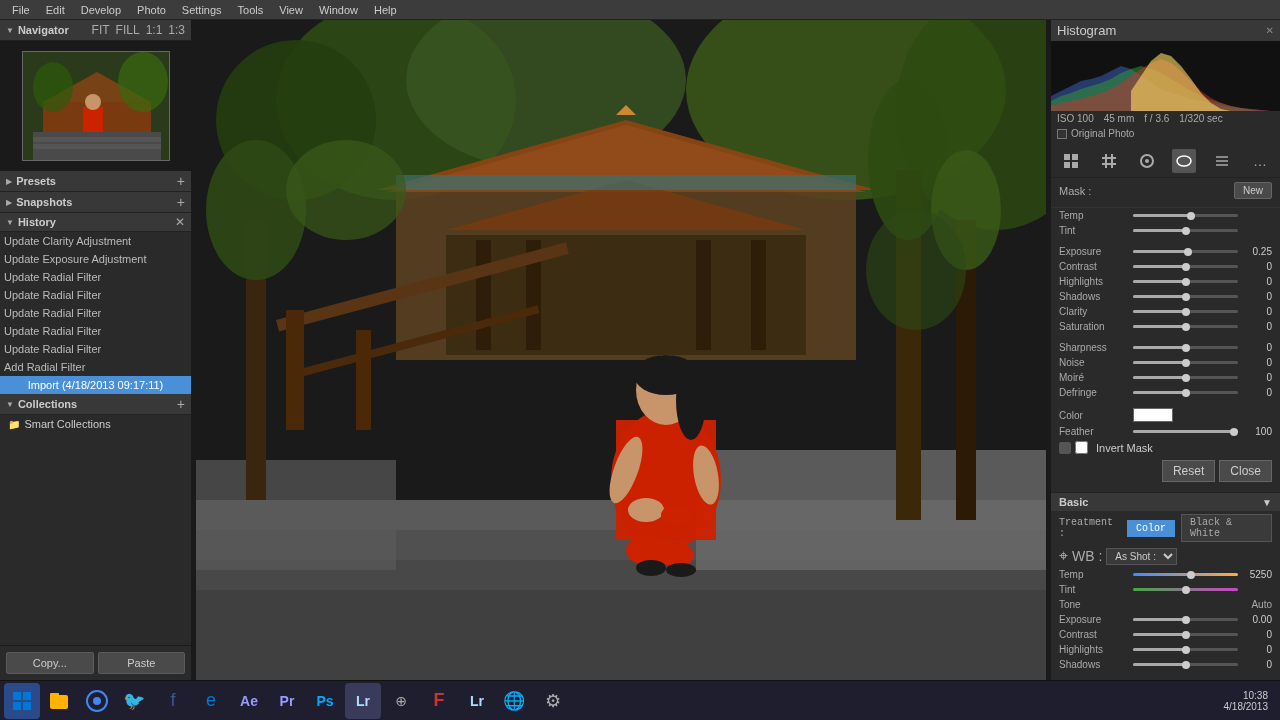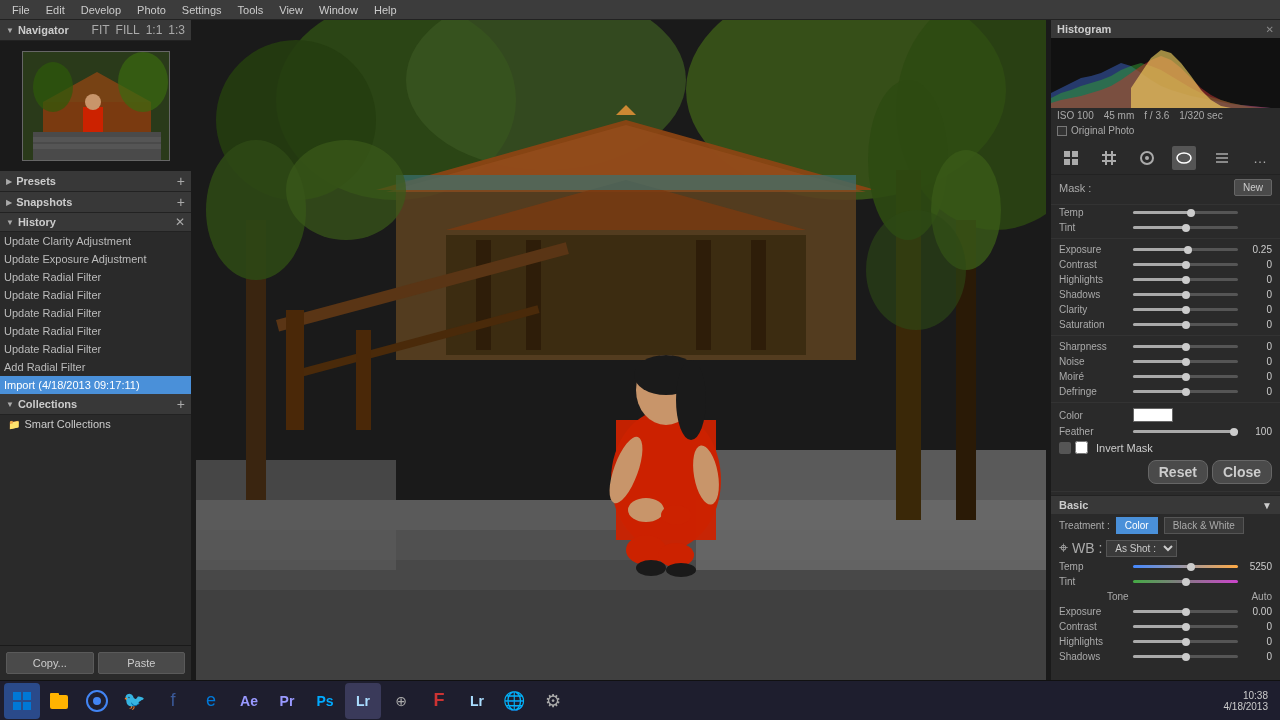--- a/index.html
+++ b/index.html
@@ -31,21 +31,21 @@
     
     .snapshots-section { flex-shrink: 0; }
 
     
     .history-section { flex-shrink: 0; }
     .section-add-btn { font-size: 14px; color: #aaa; cursor: pointer; line-height: 1; }
     .section-close-btn { font-size: 12px; color: #aaa; cursor: pointer; line-height: 1; }
 
     .history-items { background: #2a2a2a; }
     .history-item { padding: 3px 4px; font-size: 11px; color: #bbb; cursor: pointer; }
-    .history-item.selected { background: #4a90d9; color: white; }
+    .history-item.selected { background: #4a90d9; color: white; text-align: center; }
 
     
     .collections-section { flex: 1; }
     .collection-item { display: flex; align-items: center; gap: 4px; padding: 3px 8px; }
     .collection-icon { font-size: 10px; }
 
     
     .panel-bottom { display: flex; gap: 4px; padding: 6px; background: #2a2a2a; border-top: 1px solid #1a1a1a; flex-shrink: 0; }
     .panel-btn { flex: 1; padding: 4px; background: #4a4a4a; border: 1px solid #5a5a5a; color: #ccc; font-size: 11px; cursor: pointer; text-align: center; border-radius: 2px; }
 
@@ -54,21 +54,21 @@
 
     
     .photo-svg { width: 850px; height: 660px; }
 
     
     .right-panel { width: 230px; background: #2a2a2a; border-left: 1px solid #1a1a1a; display: flex; flex-direction: column; overflow-y: auto; flex-shrink: 0; }
 
     
     .histogram-section { flex-shrink: 0; padding-bottom: 4px; }
     .histogram-header { display: flex; align-items: center; justify-content: space-between; padding: 3px 6px; background: #383838; }
-    .histogram-title { font-size: 11px; color: #ccc; font-weight: bold; }
+    .histogram-title { font-size: 13px; color: #ccc; font-weight: normal; }
     .histogram-canvas { width: 100%; height: 70px; background: #111; position: relative; overflow: hidden; }
     .hist-info { padding: 2px 6px; font-size: 10px; color: #aaa; display: flex; gap: 10px; }
     .original-photo { display: flex; align-items: center; gap: 4px; padding: 2px 6px; font-size: 10px; color: #aaa; }
     .checkbox-small { width: 10px; height: 10px; border: 1px solid #777; background: #333; display: inline-block; }
 
     
     .tool-icons-row { display: flex; align-items: center; justify-content: space-between; padding: 4px 8px; border-bottom: 1px solid #222; }
     .tool-icon-btn { width: 24px; height: 24px; display: flex; align-items: center; justify-content: center; cursor: pointer; border-radius: 2px; }
     .tool-icon-btn.active { background: #555; }
 
@@ -94,41 +94,41 @@
 
     
     .divider { height: 1px; background: #333; margin: 3px 0; }
 
     
     .color-row { display: flex; align-items: center; padding: 2px 8px; gap: 4px; }
     .color-swatch { width: 40px; height: 14px; background: white; border: 1px solid #666; cursor: pointer; }
 
     
     .action-btns { display: flex; justify-content: flex-end; gap: 4px; padding: 4px 8px; }
-    .action-btn { padding: 3px 10px; background: #4a4a4a; border: 1px solid #666; color: #ccc; font-size: 14px; cursor: pointer; border-radius: 8px; font-weight: bold; }
+    .action-btn { padding: 3px 10px; background: #4a4a4a; border: 1px solid #666; color: #ccc; font-size: 12px; cursor: pointer; border-radius: 0; }
 
     
     .basic-header { display: flex; align-items: center; justify-content: space-between; padding: 3px 8px; background: #383838; border-top: 1px solid #222; }
     .basic-title { font-size: 11px; color: #ccc; font-weight: bold; }
     .basic-toggle { font-size: 10px; color: #ccc; }
 
     
-    .treatment-row { display: flex; align-items: center; padding: 3px 8px; gap: 6px; }
+    .treatment-row { display: flex; align-items: center; padding: 3px 8px; gap: 6px; font-family: Liberation Mono, monospace; }
     .treatment-label { font-size: 10px; color: #aaa; }
     .treatment-btn { padding: 2px 8px; font-size: 10px; border: 1px solid #555; cursor: pointer; }
     .treatment-btn.active { background: #4a90d9; color: white; border-color: #4a90d9; }
     .treatment-btn.inactive { background: #3a3a3a; color: #aaa; }
 
     
     .wb-row { display: flex; align-items: center; padding: 2px 8px; gap: 4px; }
     .wb-label { font-size: 14px; color: #aaa; }
     .wb-dropdown { font-size: 10px; background: #3a3a3a; border: 1px solid #555; color: #ccc; padding: 1px 4px; }
 
     
-    .tone-row { display: flex; align-items: flex-start; justify-content: space-between; padding: 2px 8px; margin-left: 48px; }
+    .tone-row { display: flex; align-items: flex-start; justify-content: space-between; padding: 2px 8px; }
     .tone-label { font-size: 10px; color: #aaa; }
     .auto-btn { font-size: 10px; color: #aaa; cursor: pointer; }
 
     
     .taskbar { height: 40px; background: #1e1e2e; border-top: 1px solid #111; display: flex; align-items: center; padding: 0 4px; flex-shrink: 0; }
     .taskbar-item { width: 36px; height: 36px; display: flex; align-items: center; justify-content: center; border-radius: 4px; cursor: pointer; margin: 0 1px; }
     .taskbar-time { margin-left: auto; font-size: 10px; color: #ccc; padding: 0 8px; text-align: right; }
     .taskbar-start { width: 36px; height: 36px; background: #2a4a8a; display: flex; align-items: center; justify-content: center; border-radius: 4px; }
 
     

